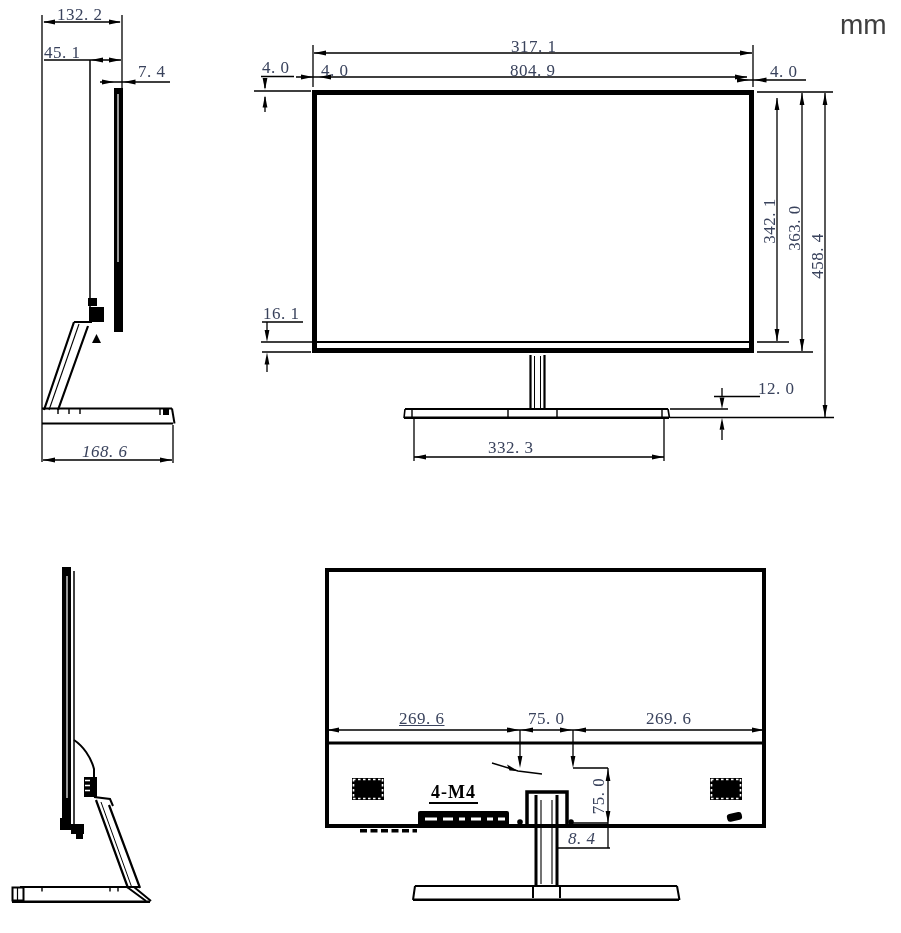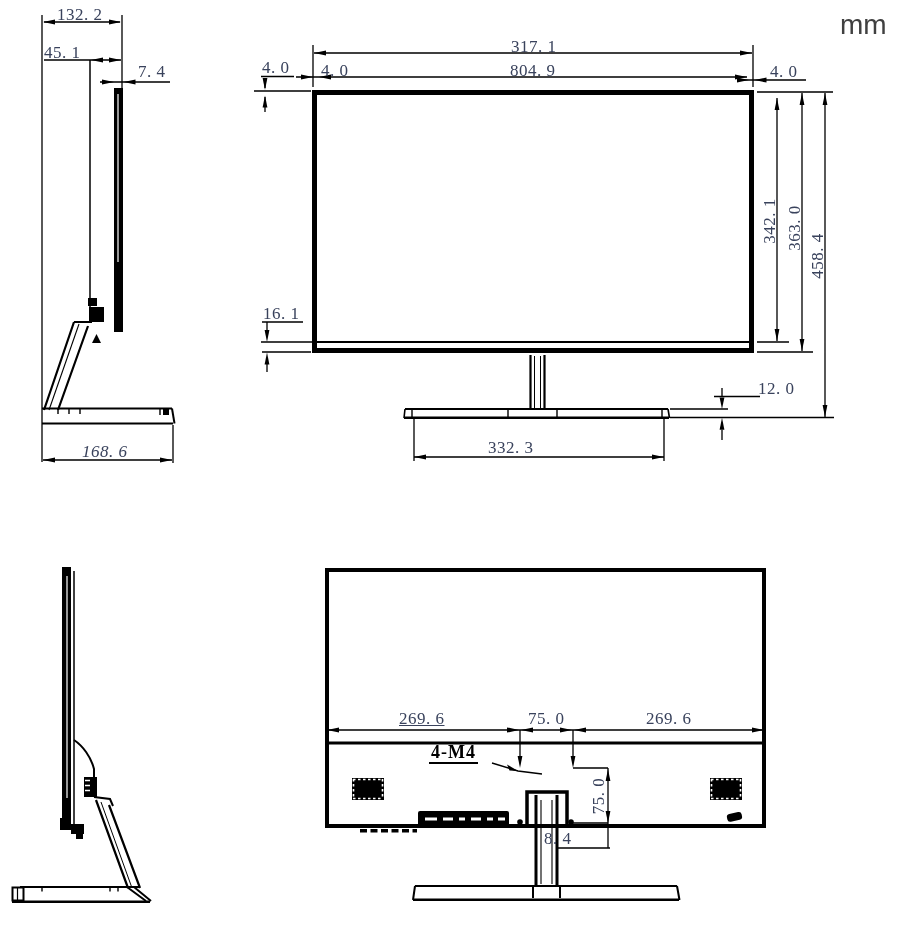--- a/index.html
+++ b/index.html
@@ -164,17 +164,17 @@
   <span class="dim" style="left:263px;top:305px;">16. 1</span>
   <span class="dim rot" style="left:769px;top:221px;">342. 1</span>
   <span class="dim rot" style="left:794px;top:228px;">363. 0</span>
   <span class="dim rot" style="left:817px;top:256px;">458. 4</span>
   <span class="dim" style="left:717px;top:380px;margin-left:41px;">12. 0</span>
   <span class="dim" style="left:488px;top:439px;">332. 3</span>
 
   <span class="dim" style="left:399px;top:710px;text-decoration:underline;">269. 6</span>
   <span class="dim" style="left:528px;top:710px;">75. 0</span>
   <span class="dim" style="left:646px;top:710px;">269. 6</span>
-  <span class="vesa-note" style="left:429px;top:743px;">4-M4</span>
+  <span class="vesa-note" style="left:429px;top:783px;">4-M4</span>
   <span class="dim rot" style="left:598px;top:796px;">75. 0</span>
-  <span class="dim" style="left:544px;top:830px;">8. 4</span>
+  <span class="dim" style="left:568px;top:830px;font-style:italic;">8. 4</span>
 
 </div>
 
 </body></html>

